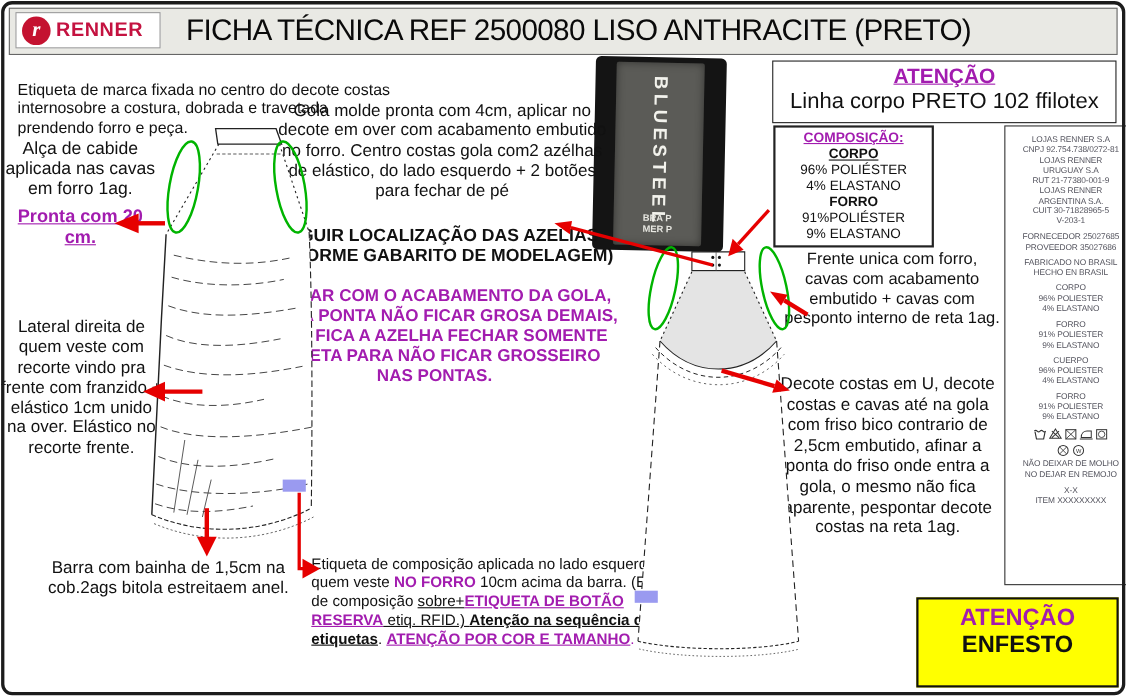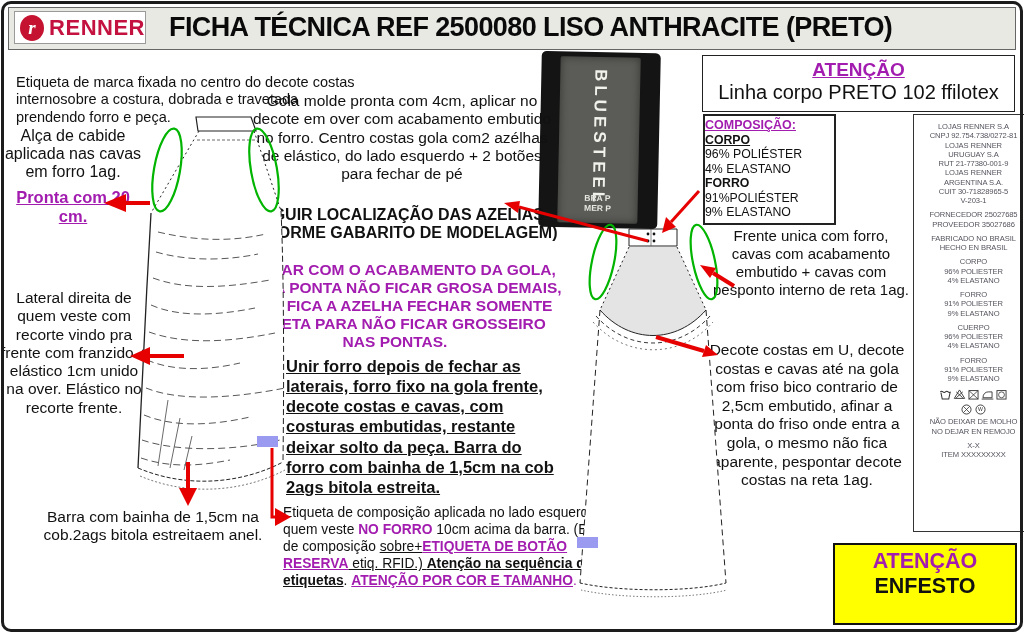--- a/index.html
+++ b/index.html
@@ -11,28 +11,28 @@
   .red{color:#a21caf;}
   .bold{font-weight:bold;}
   .und{text-decoration:underline;}
   .pageborder{position:absolute;inset:1px;border:3px solid #1c1c1c;border-radius:10px;pointer-events:none;z-index:6;}
   
   .header{left:8px;top:7px;width:1006px;height:41px;background:#e9e9e4;border:1px solid #666;z-index:2;}
   .logobox{position:absolute;left:5px;top:3px;width:132px;height:33px;background:#fff;border:1px solid #9a9a9a;
            display:flex;align-items:center;padding-left:5px;box-sizing:border-box;}
   .logocircle{width:26px;height:26px;border-radius:50%;background:#c41230;color:#fff;display:flex;align-items:center;
            justify-content:center;font-family:"Liberation Serif",serif;font-style:italic;font-weight:bold;font-size:19px;}
-  .brandname{color:#c41240;font-weight:bold;font-size:22px;letter-spacing:.5px;margin-left:5px;}
-  .maintitle{position:absolute;left:160px;top:4px;font-size:27px;font-weight:bold;letter-spacing:-.6px;color:#0a0a0a;white-space:nowrap;}
+  .brandname{color:#c41240;font-weight:bold;font-size:18px;letter-spacing:.5px;margin-left:5px;}
+  .maintitle{position:absolute;left:160px;top:4px;font-size:27px;font-weight:normal;letter-spacing:-.6px;color:#0a0a0a;white-space:nowrap;}
   
   .note{z-index:2;}
   
   .atbox{left:702px;top:55px;width:313px;height:57px;border:1px solid #222;background:#fff;z-index:2;box-sizing:border-box;text-align:center;}
-  .compbox{left:703px;top:114px;width:133px;border:2px solid #222;background:#fff;z-index:2;box-sizing:border-box;
-           text-align:left;font-size:12.3px;line-height:1.18;padding:2px 0 3px 0;}
+  .compbox{left:703px;top:114px;width:146px;border:2px solid #222;background:#fff;z-index:2;box-sizing:border-box;
+           text-align:center;font-size:12.3px;line-height:1.18;padding:2px 0 3px 0;}
   .carepanel{left:913px;top:114px;width:121px;height:418px;border:1px solid #333;background:#fff;z-index:2;box-sizing:border-box;
            text-align:center;font-size:7.6px;line-height:1.22;color:#54545e;padding-top:7px;letter-spacing:-.1px;}
   .clgroup{margin-bottom:5px;}
   .careicons{display:flex;justify-content:center;gap:1px;margin:2px 0 1px 0;}
   .warnbox{left:833px;top:543px;width:184px;height:82px;background:#ffff00;border:2px solid #111;z-index:2;box-sizing:border-box;
            text-align:center;font-size:21.5px;line-height:1.18;padding-top:4px;font-weight:bold;}
   
   .photolabel{left:540px;top:52px;width:119px;height:176px;background:#141414;border-radius:5px;transform:rotate(1.2deg);z-index:1;}
   .innerlabel{position:absolute;left:19px;top:5px;width:80px;height:166px;background:#5b5b57;border-radius:2px;
            box-shadow:inset 0 0 8px rgba(0,0,0,.45);}
@@ -154,21 +154,20 @@
   <div class="abs txt note center" style="left:0;top:289px;width:148px;font-size:15.5px;line-height:1.18;">Lateral direita de quem veste com recorte vindo pra frente com franzido + elástico 1cm unido na over. Elástico no recorte frente.</div>
 
   <div class="abs txt note center" style="left:34px;top:508px;width:238px;font-size:15.5px;line-height:1.16;">Barra com bainha de 1,5cm na cob.2ags bitola estreitaem anel.</div>
 
   <div class="abs txt note center" style="left:252px;top:92px;width:300px;font-size:15.5px;line-height:1.18;">Gola molde pronta com 4cm, aplicar no decote em over com acabamento embutido no forro. Centro costas gola com2 azélhas de elástico, do lado esquerdo + 2 botões para fechar de pé</div>
 
   <div class="abs txt note center bold" style="left:228px;top:206px;width:334px;font-size:16px;line-height:1.12;">(SEGUIR LOCALIZAÇÃO DAS AZELIAS CONFORME GABARITO DE MODELAGEM)</div>
 
   <div class="abs txt note center bold red" style="left:226px;top:261px;width:338px;font-size:15.5px;line-height:1.16;">- CUIDAR COM O ACABAMENTO DA GOLA, PARA A PONTA NÃO FICAR GROSA DEMAIS, ONDE FICA A AZELHA FECHAR SOMENTE NA RETA PARA NÃO FICAR GROSSEIRO NAS PONTAS.</div>
 
-  <div class="abs txt note bold und" style="left:286px;top:356px;width:276px;font-size:16.5px;line-height:1.22;">Unir forro depois de fechar as laterais, forro fixo na gola frente, decote costas e cavas, com costuras embutidas, restante deixar solto da peça. Barra do forro com bainha de 1,5cm na cob 2ags bitola estreita.</div>
 
   <div class="abs txt note" style="left:283px;top:504px;width:335px;font-size:13.8px;line-height:1.24;">
     <span>Etiqueta de composição aplicada no lado esquerdo de quem veste </span><span class="red bold">NO FORRO</span><span> 10cm acima da barra. (Etiq. de composição </span><span class="und">sobre+</span><span class="red bold und">ETIQUETA DE BOTÃO RESERVA</span><span class="und"> etiq. RFID.) </span><span class="bold und">Atenção na sequência das etiquetas</span><span>. </span><span class="red bold und">ATENÇÃO POR COR E TAMANHO</span><span class="red">.</span>
   </div>
 
   <div class="abs txt atbox">
     <div class="red bold und" style="font-size:19px;margin-top:3px;">ATENÇÃO</div>
     <div style="font-size:20px;">Linha corpo PRETO 102 ffilotex</div>
   </div>
 

